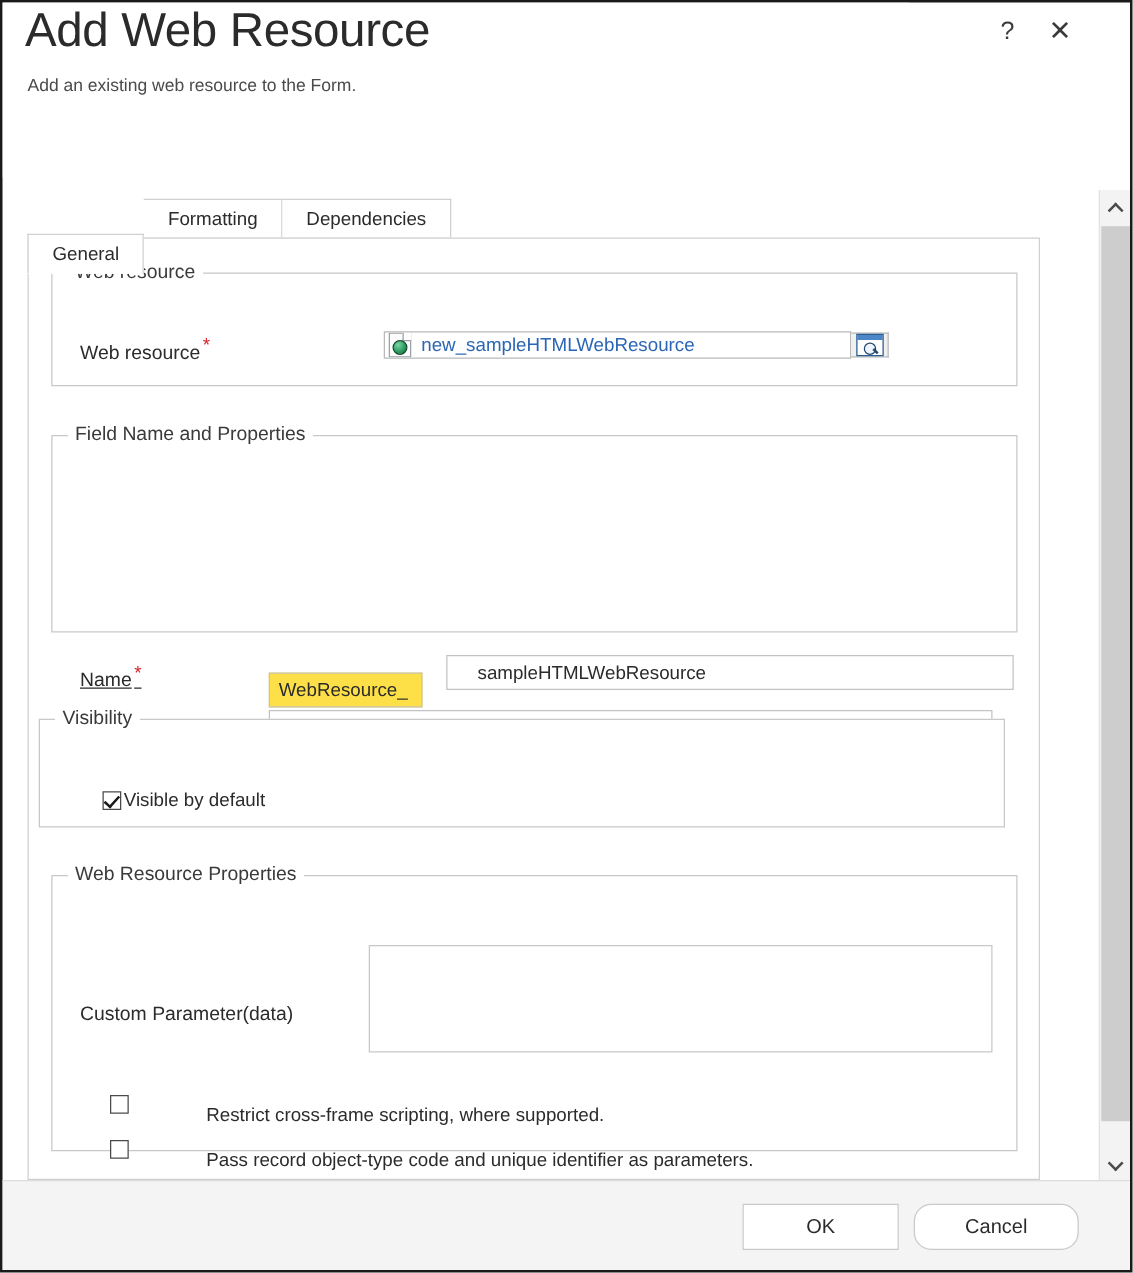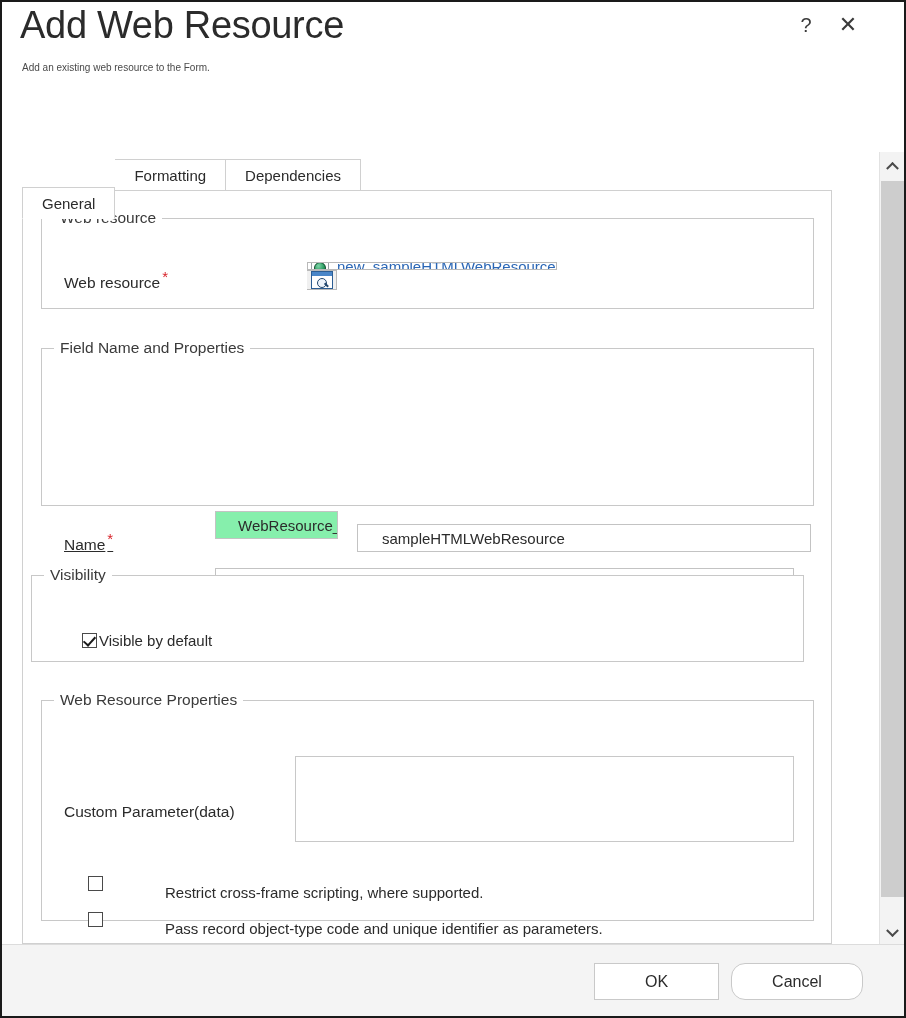--- a/index.html
+++ b/index.html
@@ -36,21 +36,21 @@
     font-size: 38px;
     font-weight: 400;
     color: #2b2b2b;
     letter-spacing: -0.3px;
     line-height: 46px;
     white-space: nowrap;
   }
   #dialog-subtitle {
     position: absolute;
     left: 20px; top: 55px;
-    font-size: 10px;
+    font-size: 14px;
     color: #4a4a4a;
     line-height: 22px;
     white-space: nowrap;
   }
   .hdr-btn {
     position: absolute;
     top: 8px;
     width: 30px; height: 30px;
     display: flex;
     align-items: center;
@@ -143,22 +143,21 @@
     line-height: 1;
     margin-left: 2px;
   }
 
   
   #lookup-wrap {
     position: absolute;
     left: 265px; top: 35px;
     width: 404px; height: 28px;
     display: flex;
-    align-items: flex-start;
-    flex-direction: column;
+    align-items: center;
   }
   #lookup-field {
     flex: 1 1 auto;
     border: 1px solid #b9b9b9;
     background: #ffffff;
     display: flex;
     align-items: center;
     padding-left: 3px;
     overflow: hidden;
     cursor: text;
@@ -226,27 +225,27 @@
     position: absolute;
     left: 12px; top: 12px;
     width: 5px; height: 1.8px;
     background: #24486f;
     transform: rotate(45deg);
   }
 
   
   #name-prefix {
     position: absolute;
-    left: 173px; top: 154px;
+    left: 173px; top: 181px;
     width: 123px; height: 28px;
-    background: #86efac;
+    background: #fde047;
     border: 1px solid #c3c3c3;
     display: flex;
     align-items: center;
-    padding-left: 22px;
+    padding-left: 7px;
     font-size: 15px;
     color: #2b2b2b;
     overflow: hidden;
     white-space: nowrap;
   }
   #name-input {
     position: absolute;
     left: 315px; top: 167px;
     width: 454px; height: 28px;
     background: #ffffff;

